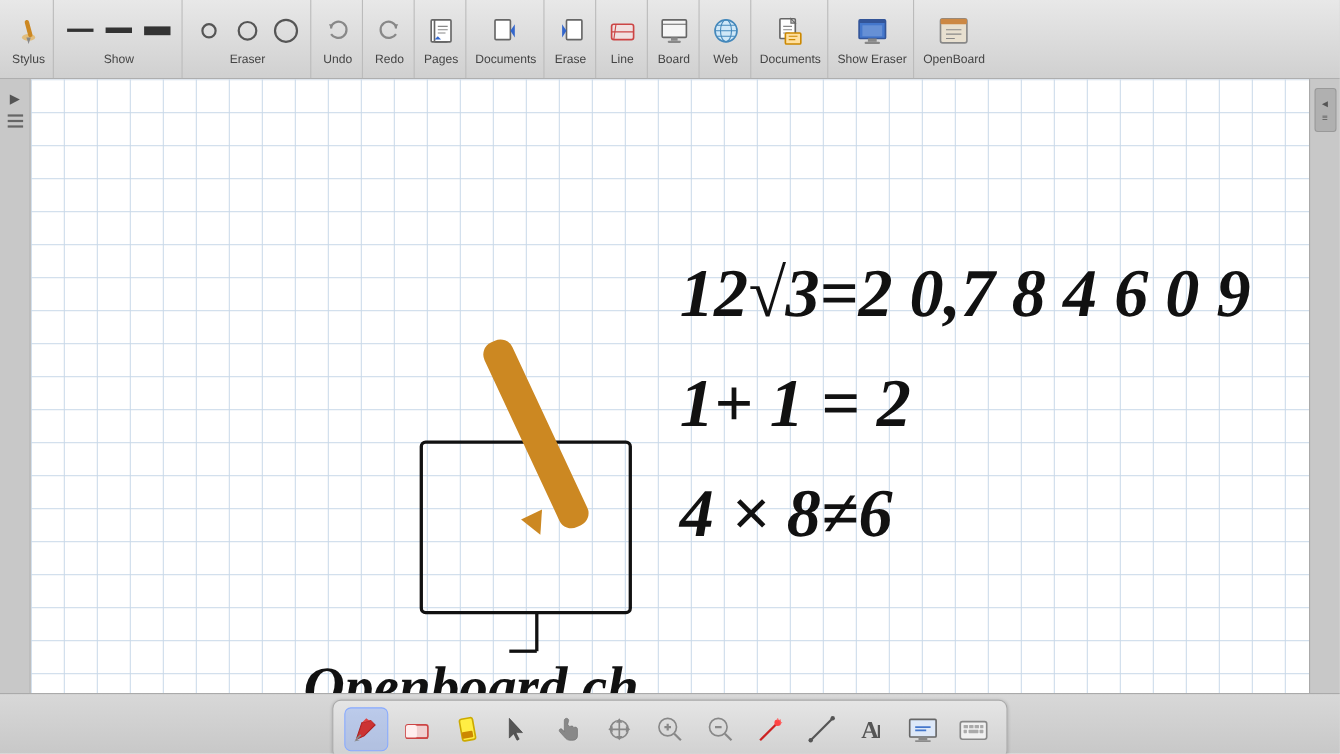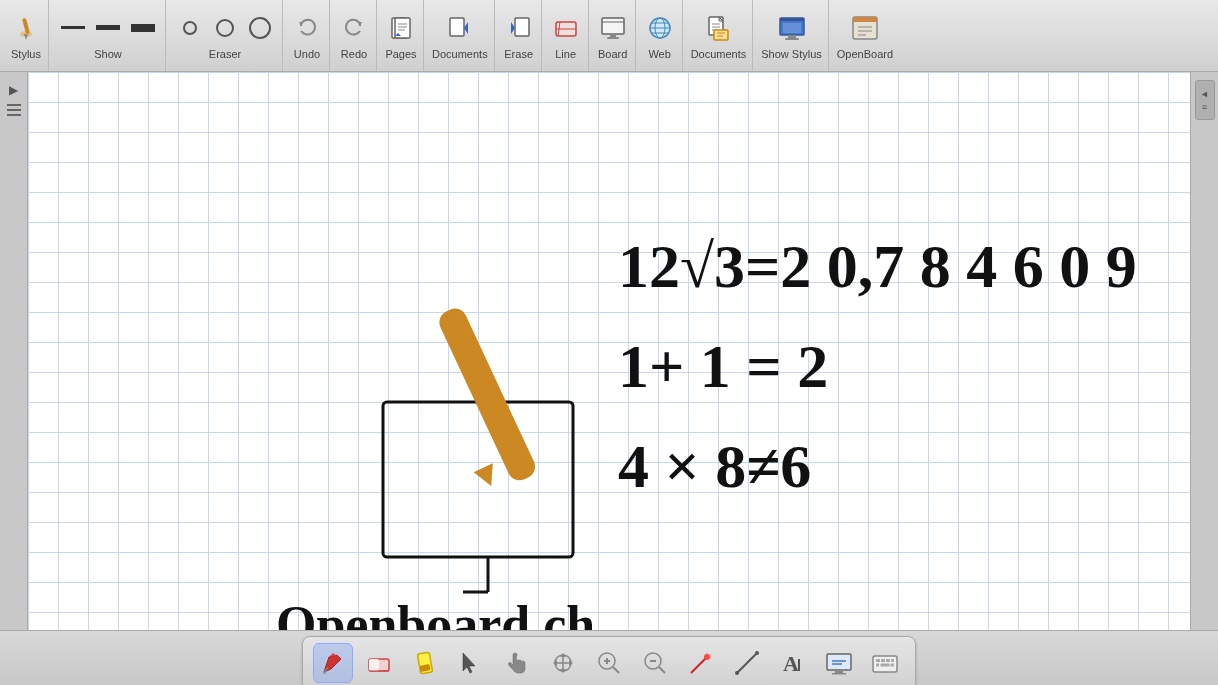--- a/index.html
+++ b/index.html
@@ -114,20 +114,21 @@
       height: 2px;
       background: #666;
     }
 
     
     #canvas-area {
       flex: 1;
       background: white;
       position: relative;
       overflow: hidden;
+      font-style: italic;
     }
 
     
     #canvas-area::before {
       content: '';
       position: absolute;
       top: 0; left: 0; right: 0; bottom: 0;
       background-image:
         linear-gradient(to right, #c8d8e8 1px, transparent 1px),
         linear-gradient(to bottom, #c8d8e8 1px, transparent 1px);
@@ -367,21 +368,21 @@
   <div class="tb-group">
     <div class="tb-icon-btn">
       <svg class="tb-svg" viewBox="0 0 28 28">
         <rect x="2" y="4" width="24" height="17" rx="1" fill="#4477cc" stroke="#335599" stroke-width="1.5"></rect>
         <rect x="2" y="4" width="24" height="3" rx="1" fill="#335599"></rect>
         <rect x="10" y="21" width="8" height="3" fill="#888"></rect>
         <rect x="7" y="24" width="14" height="2" rx="1" fill="#888"></rect>
         <rect x="5" y="9" width="18" height="10" fill="#88aadd" opacity="0.5"></rect>
       </svg>
     </div>
-    <span class="tb-label">Show Stylus</span>
+    <span class="tb-label">Show Eraser</span>
   </div>
 
   <div class="tb-group">
     <div class="tb-icon-btn">
       <svg class="tb-svg" viewBox="0 0 28 28">
         <rect x="2" y="3" width="24" height="22" rx="2" fill="#e8e0d0" stroke="#888" stroke-width="1.5"></rect>
         <rect x="2" y="3" width="24" height="5" rx="1" fill="#cc8844"></rect>
         <line x1="7" y1="13" x2="21" y2="13" stroke="#888" stroke-width="1"></line>
         <line x1="7" y1="17" x2="21" y2="17" stroke="#888" stroke-width="1"></line>
         <line x1="7" y1="21" x2="15" y2="21" stroke="#888" stroke-width="1"></line>

